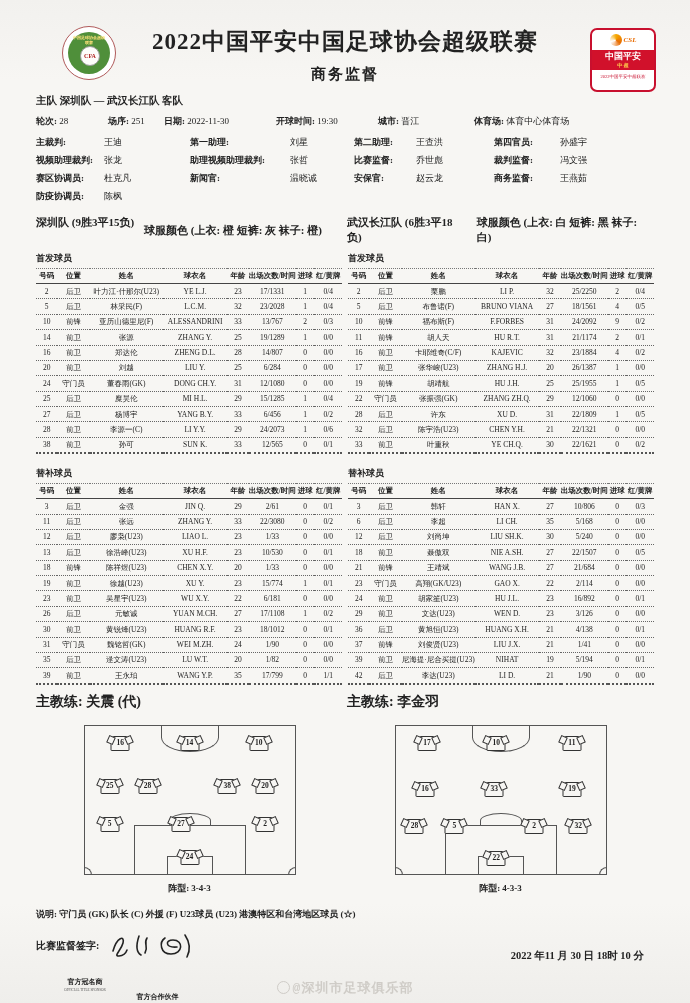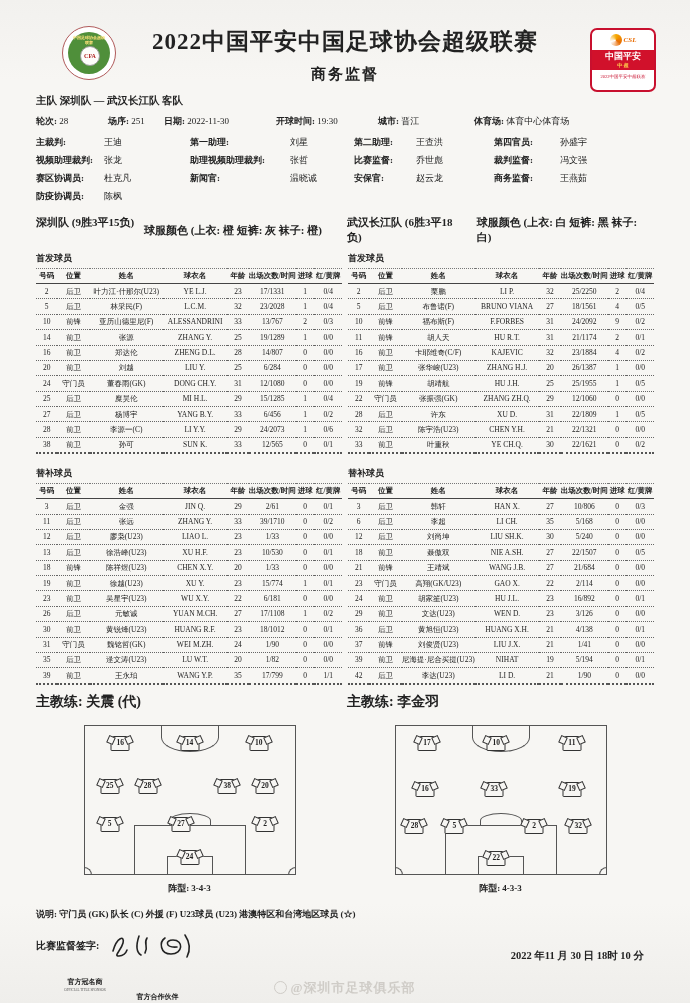--- a/index.html
+++ b/index.html
@@ -91,21 +91,21 @@
   .mengniu{font-size:12px;font-weight:bold;color:#111;white-space:nowrap;}
   .ganten{width:26px;height:26px;border-radius:50%;background:#111;color:#f6a800;font-size:6px;display:flex;flex-direction:column;align-items:center;justify-content:center;line-height:1.1;}
   .ganten b{color:#fff;font-size:5px;}
   .cctv{background:#15224d;color:#fff;font-size:5.5px;font-weight:bold;border-radius:3px 3px 8px 8px;padding:5px 4px;text-align:center;line-height:1.3;white-space:nowrap;}
   .tencent{font-size:8.5px;font-weight:bold;color:#222;white-space:nowrap;}
   .tencent i{display:inline-block;width:6px;height:8px;background:#111;border-radius:50% 50% 40% 40%;margin-right:2px;}
   .ea{width:26px;height:26px;border-radius:50%;background:#111;color:#fff;display:flex;flex-direction:column;align-items:center;justify-content:center;font-size:8px;font-weight:bold;font-style:italic;line-height:1;}
   .ea small{font-size:3.5px;font-style:normal;}
   .icphoto{display:flex;align-items:center;font-size:9px;font-weight:bold;color:#333;}
   .icphoto i{width:11px;height:11px;border:3px solid #d1112b;border-radius:50%;margin-right:2px;box-sizing:border-box;}
-  .watermark{position:absolute;bottom:6px;width:100%;text-align:center;color:#cfccc7;font-size:13px;font-weight:bold;letter-spacing:1px;}
+  .watermark{position:absolute;bottom:6px;width:100%;text-align:center;color:#cfccc7;font-size:13px;font-weight:bold;letter-spacing:1px;font-family:Liberation Mono, monospace;}
   .wm-icon{display:inline-block;width:13px;height:13px;border:1.5px solid #cfccc7;border-radius:50%;position:relative;top:2px;margin-right:3px;box-sizing:border-box;}
 </style>
 </head>
 <body>
 
 <div class="page">
 
   <div class="hdr">
     <div class="cfa-badge">
       <div class="cfa-inner">
@@ -502,21 +502,21 @@
               <td>2/61</td>
               <td>0</td>
               <td>0/1</td>
             </tr>
             <tr>
               <td>11</td>
               <td>后卫</td>
               <td>张远</td>
               <td>ZHANG Y.</td>
               <td>33</td>
-              <td>39/1710</td>
+              <td>22/3080</td>
               <td>0</td>
               <td>0/2</td>
             </tr>
             <tr>
               <td>12</td>
               <td>后卫</td>
               <td>廖枭(U23)</td>
               <td>LIAO L.</td>
               <td>23</td>
               <td>1/33</td>

